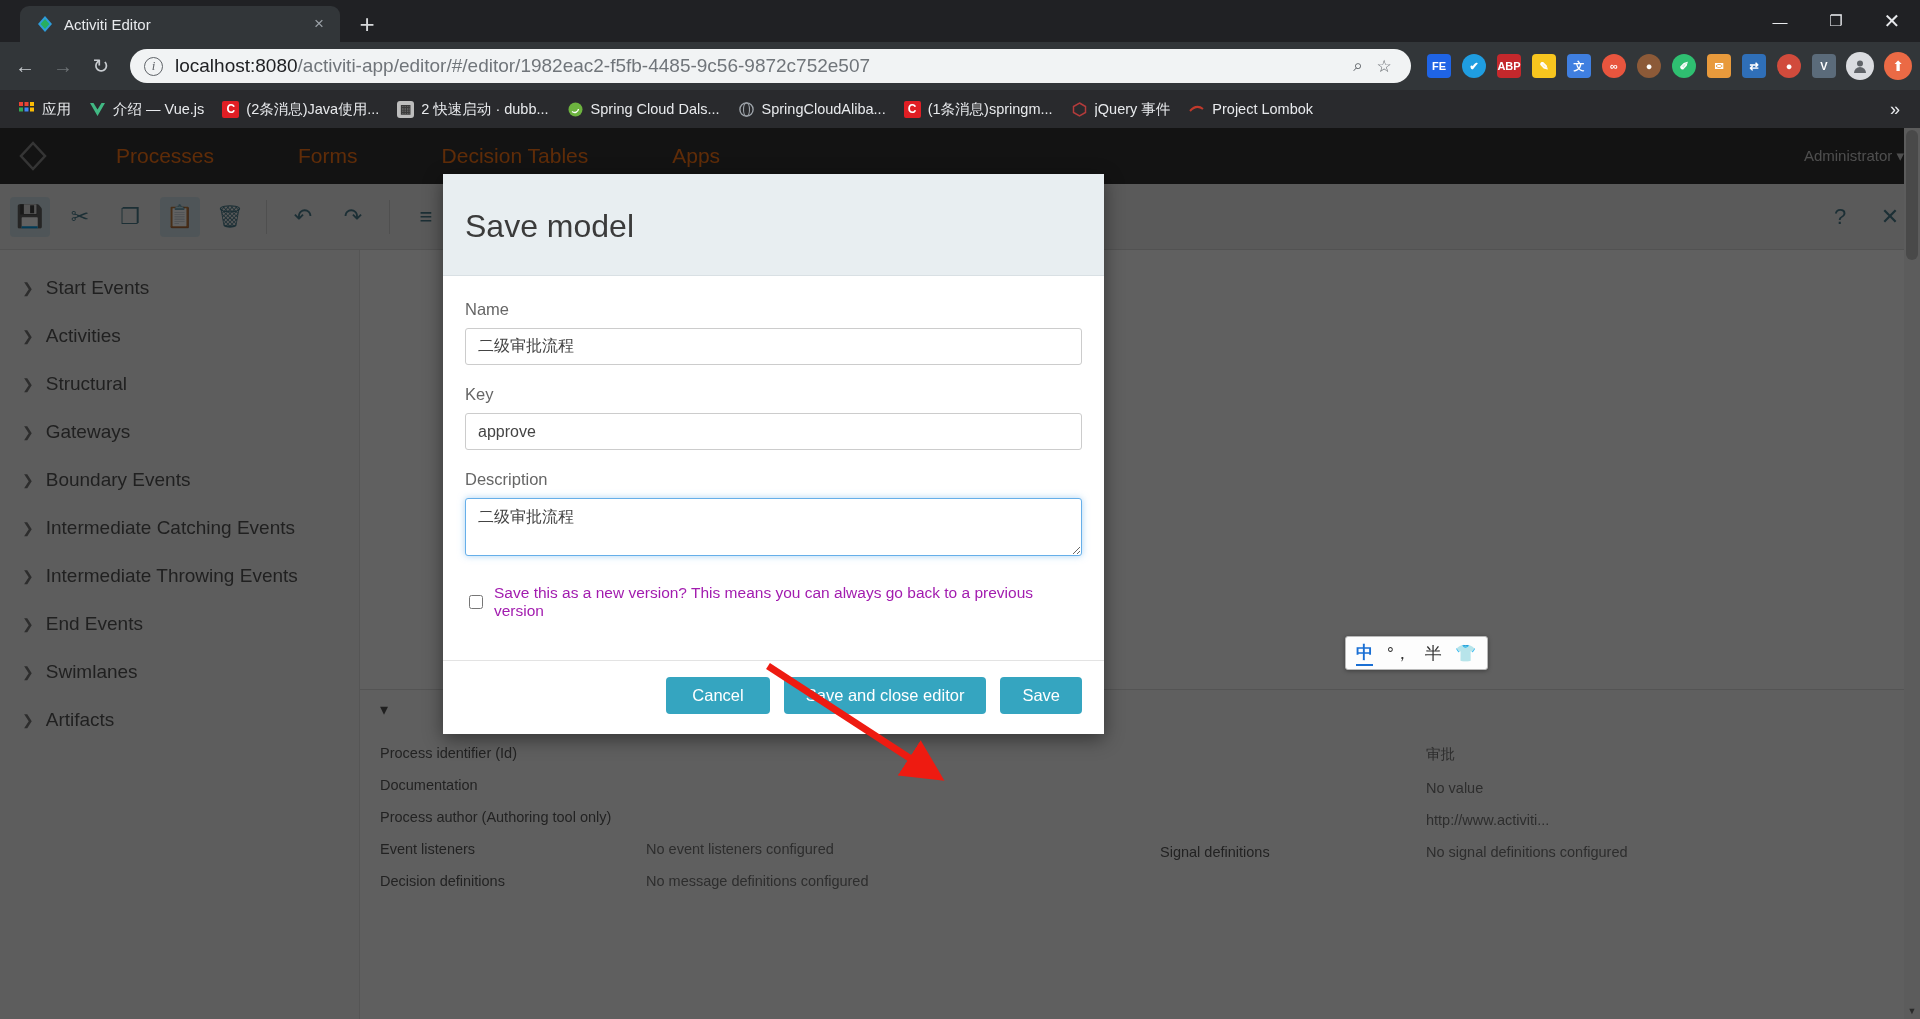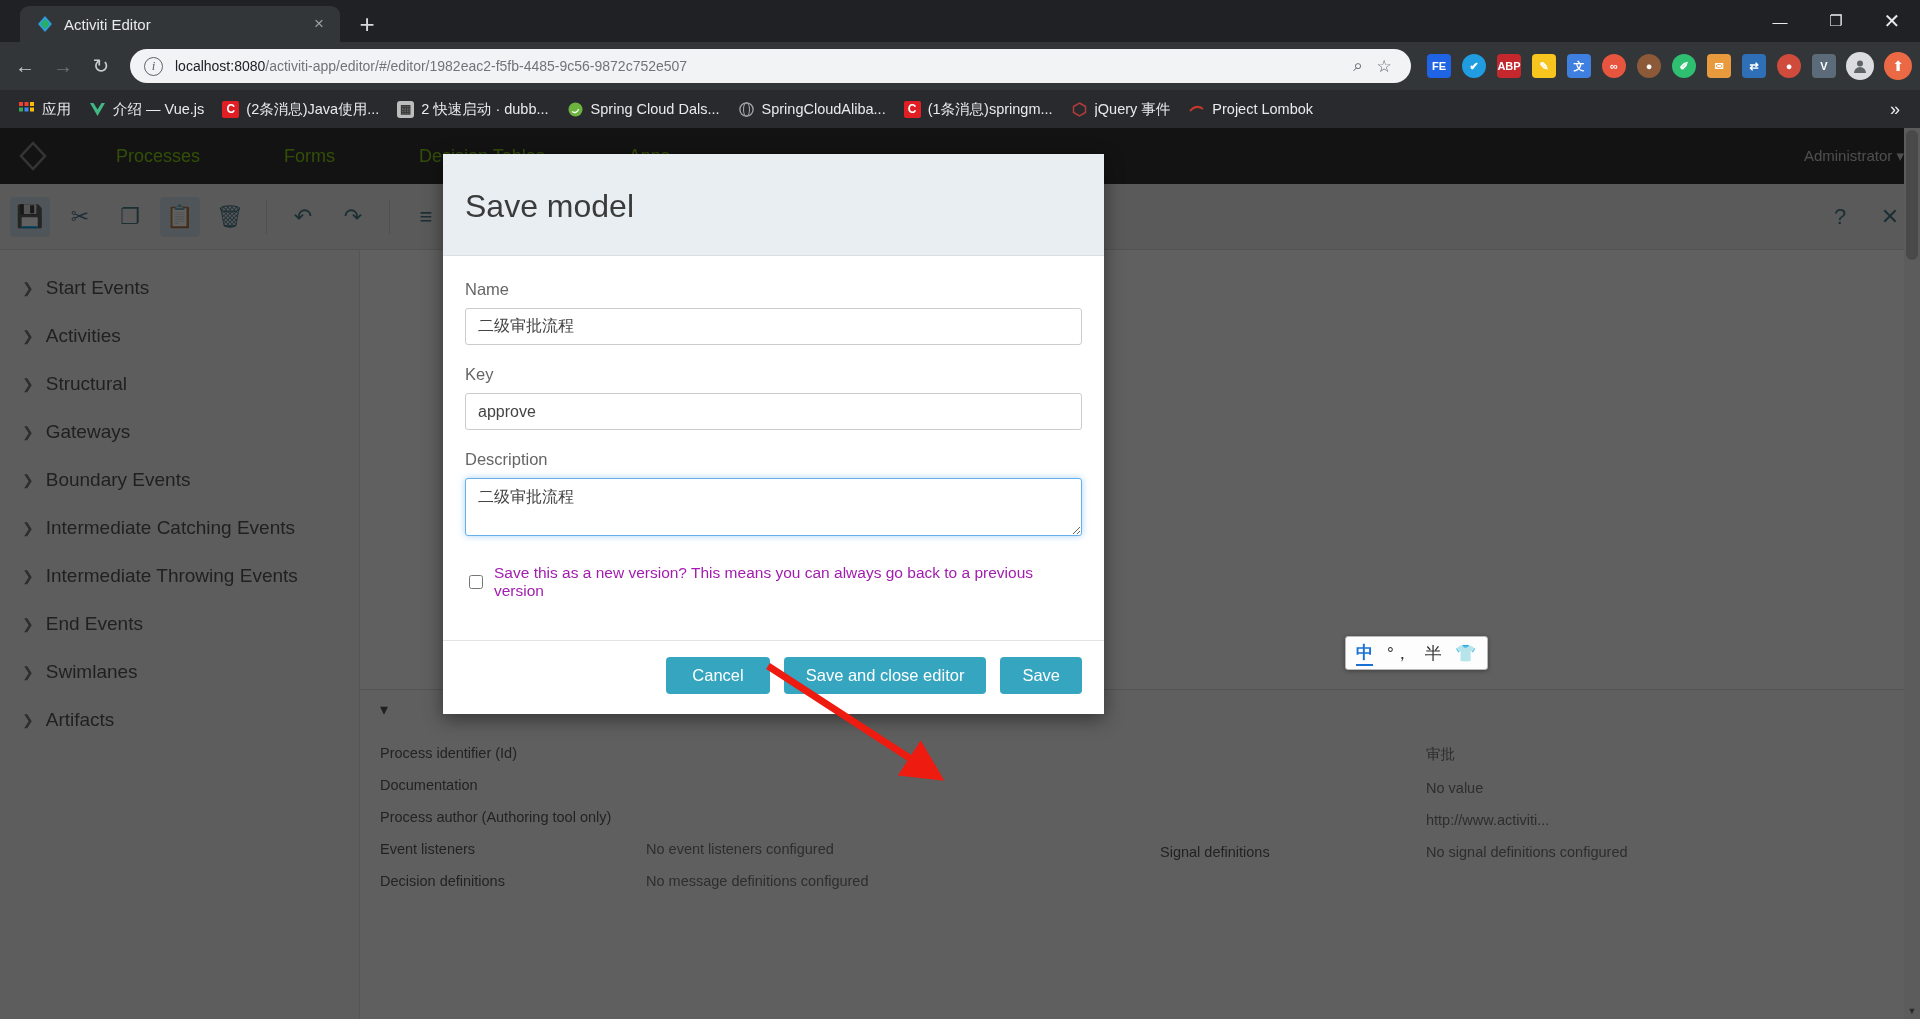--- a/index.html
+++ b/index.html
@@ -65,21 +65,21 @@
     display: flex; align-items: center; padding: 0 14px; margin: 0 8px;
     min-width: 0;
   }
   .omni-info {
     width: 19px; height: 19px; border: 1.6px solid #5f6368; border-radius: 50%;
     color: #5f6368; font-size: 13px; font-style: italic;
     display: flex; align-items: center; justify-content: center;
     flex: 0 0 19px; margin-right: 12px; font-family: "Liberation Serif", serif;
   }
   .omni-url {
-    flex: 1; font-size: 14px; color: #70757a;
+    flex: 1; font-size: 19px; color: #70757a;
     white-space: nowrap; overflow: hidden;
     font-family: "Liberation Sans", sans-serif;
   }
   .omni-url b { color: #202124; font-weight: 400; }
   .omni-icon { flex: 0 0 26px; color: #5f6368; font-size: 17px; text-align: center; }
   .ext-strip { display: flex; align-items: center; gap: 11px; padding-left: 4px; }
   .ext {
     width: 24px; height: 24px; border-radius: 4px; flex: 0 0 24px;
     display: flex; align-items: center; justify-content: center;
     font-size: 11px; font-weight: bold; color: #fff;
@@ -125,21 +125,21 @@
     position: absolute; inset: 0; background: #f8f8f8;
     overflow: hidden;
   }
   .act-nav {
     height: 56px; background: #333; display: flex; align-items: center;
     padding: 0 16px; gap: 0px; color: #d0d0d0;
   }
   .act-logo {
     width: 34px; height: 34px; flex: 0 0 34px; position: relative; margin-right: 24px;
   }
-  .act-navitem { font-size: 18px; padding: 0 42px; color: #84cc16; }
+  .act-navitem { font-size: 21px; padding: 0 42px; color: #f97316; }
   .act-user { margin-left: auto; font-size: 15px; color: #cccccc; }
 
   .act-toolbar {
     height: 66px; background: #ececec; border-bottom: 1px solid #d8d8d8;
     display: flex; align-items: center; padding: 0 10px; gap: 10px;
   }
   .tool-ico {
     width: 40px; height: 40px; border-radius: 4px;
     display: flex; align-items: center; justify-content: center;
     font-size: 22px; color: #4a7c8c;
@@ -192,21 +192,21 @@
     color: #6e6e6e; font-size: 9px;
   }
 
   
   .dimmer {
     position: absolute; inset: 0; background: rgba(0,0,0,0.62); z-index: 50;
   }
 
   
   .modal {
-    position: absolute; left: 443px; top: 26px; width: 661px;
+    position: absolute; left: 443px; top: 46px; width: 661px;
     background: #fff; z-index: 60;
     box-shadow: 0 5px 18px rgba(0,0,0,0.45);
   }
   .modal-hdr {
     background: #e8eef1; padding: 34px 22px 30px 22px;
     border-bottom: 1px solid #d9e0e4;
   }
   .modal-title { font-size: 32px; color: #3b3b3b; font-weight: normal; }
   .modal-body { padding: 24px 22px 10px 22px; }
   .field { margin-bottom: 20px; }

